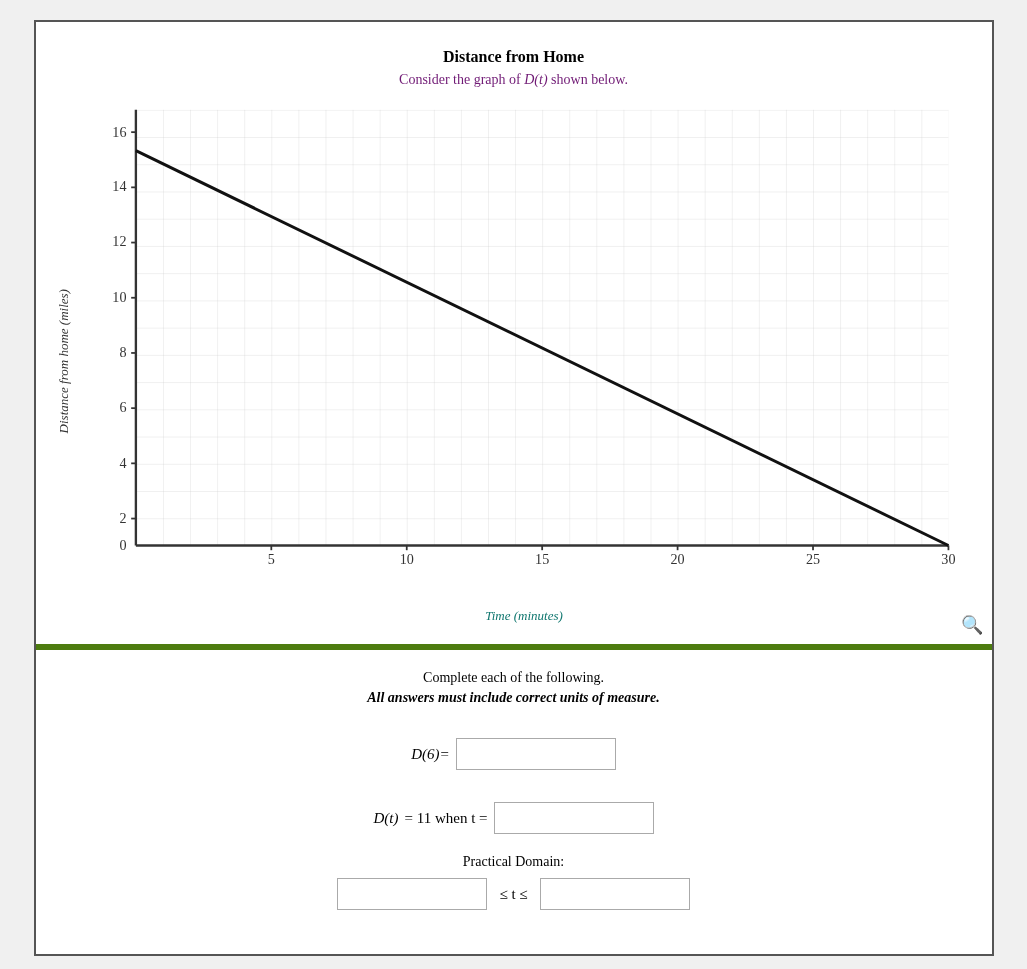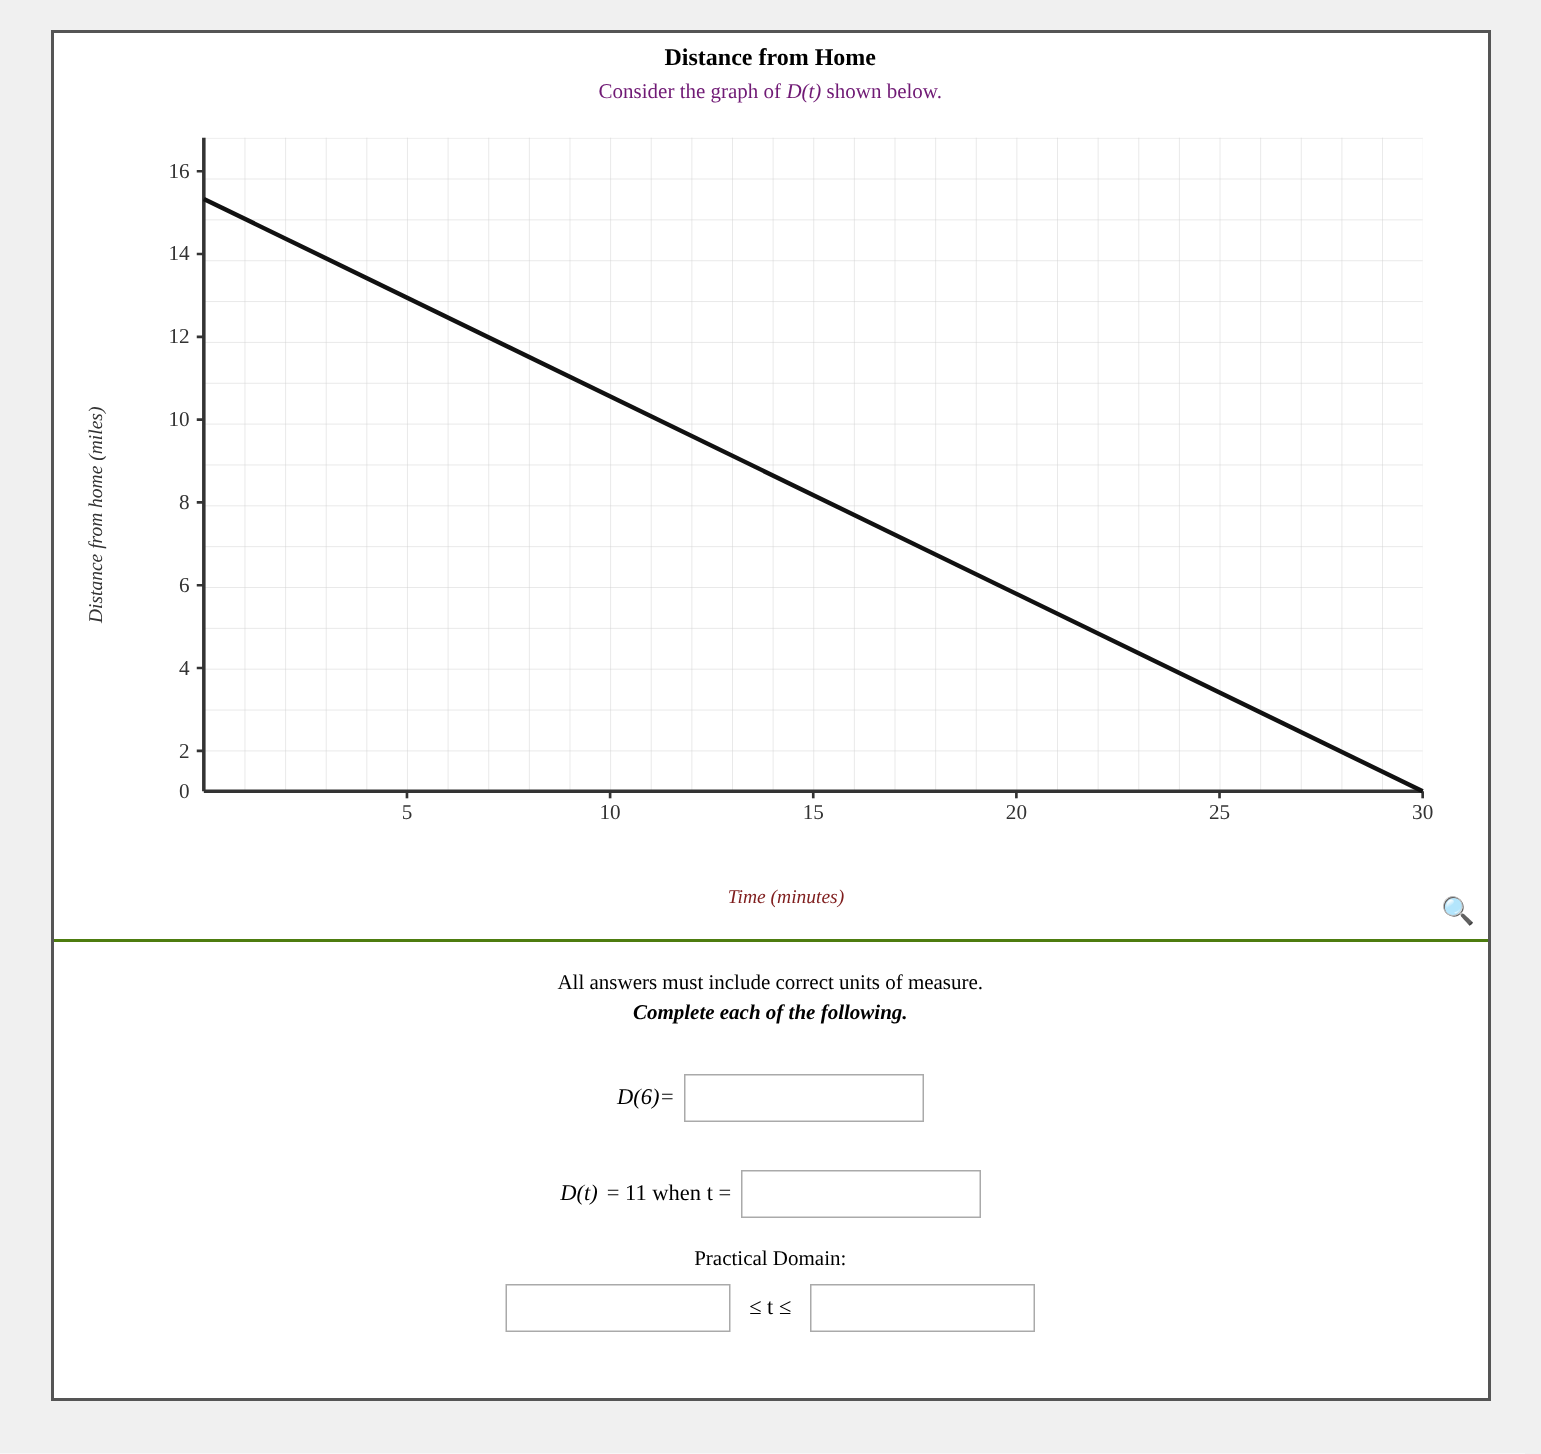--- a/index.html
+++ b/index.html
@@ -11,22 +11,22 @@
       align-items: flex-start;
       padding: 20px;
     }
     .outer-container {
       width: 960px;
       background: white;
       border: 2px solid #555;
     }
     
     .graph-section {
-      border-bottom: 2px solid #4d7c0f;
-      padding: 8px 20px 20px 20px;
+      border-bottom: 6px solid #4d7c0f;
+      padding: 26px 20px 20px 20px;
       position: relative;
     }
     .graph-title {
       text-align: center;
       font-weight: bold;
       font-size: 16px;
       margin-bottom: 6px;
     }
     .graph-subtitle {
       text-align: center;
@@ -58,21 +58,21 @@
     }
     svg.chart-svg {
       display: block;
       width: 100%;
     }
     .x-axis-label {
       text-align: center;
       font-style: italic;
       font-size: 13px;
       margin-top: 4px;
-      color: #7f1d1d;
+      color: #0f766e;
     }
     .zoom-icon {
       position: absolute;
       bottom: 8px;
       right: 8px;
       font-size: 18px;
       color: #999;
       cursor: pointer;
     }
     
@@ -207,22 +207,22 @@
           <line x1="50" y1="44.7" x2="740" y2="380" stroke="#111" stroke-width="2.5"></line>
         </svg>
         <div class="x-axis-label">Time (minutes)</div>
       </div>
     </div>
     <div class="zoom-icon">🔍</div>
   </div>
 
   <div class="questions-section">
     <div class="questions-intro">
+      <p>Complete each of the following.</p>
       <p>All answers must include correct units of measure.</p>
-      <p>Complete each of the following.</p>
     </div>
 
     <div class="question-row">
       <span class="math-text">D(6)=</span>
       <input class="answer-input" type="text" style="">
     </div>
 
     <div class="question-row">
       <span class="math-text">D(t)</span>
       <span style="margin-right:6px;">= 11 when t =</span>

